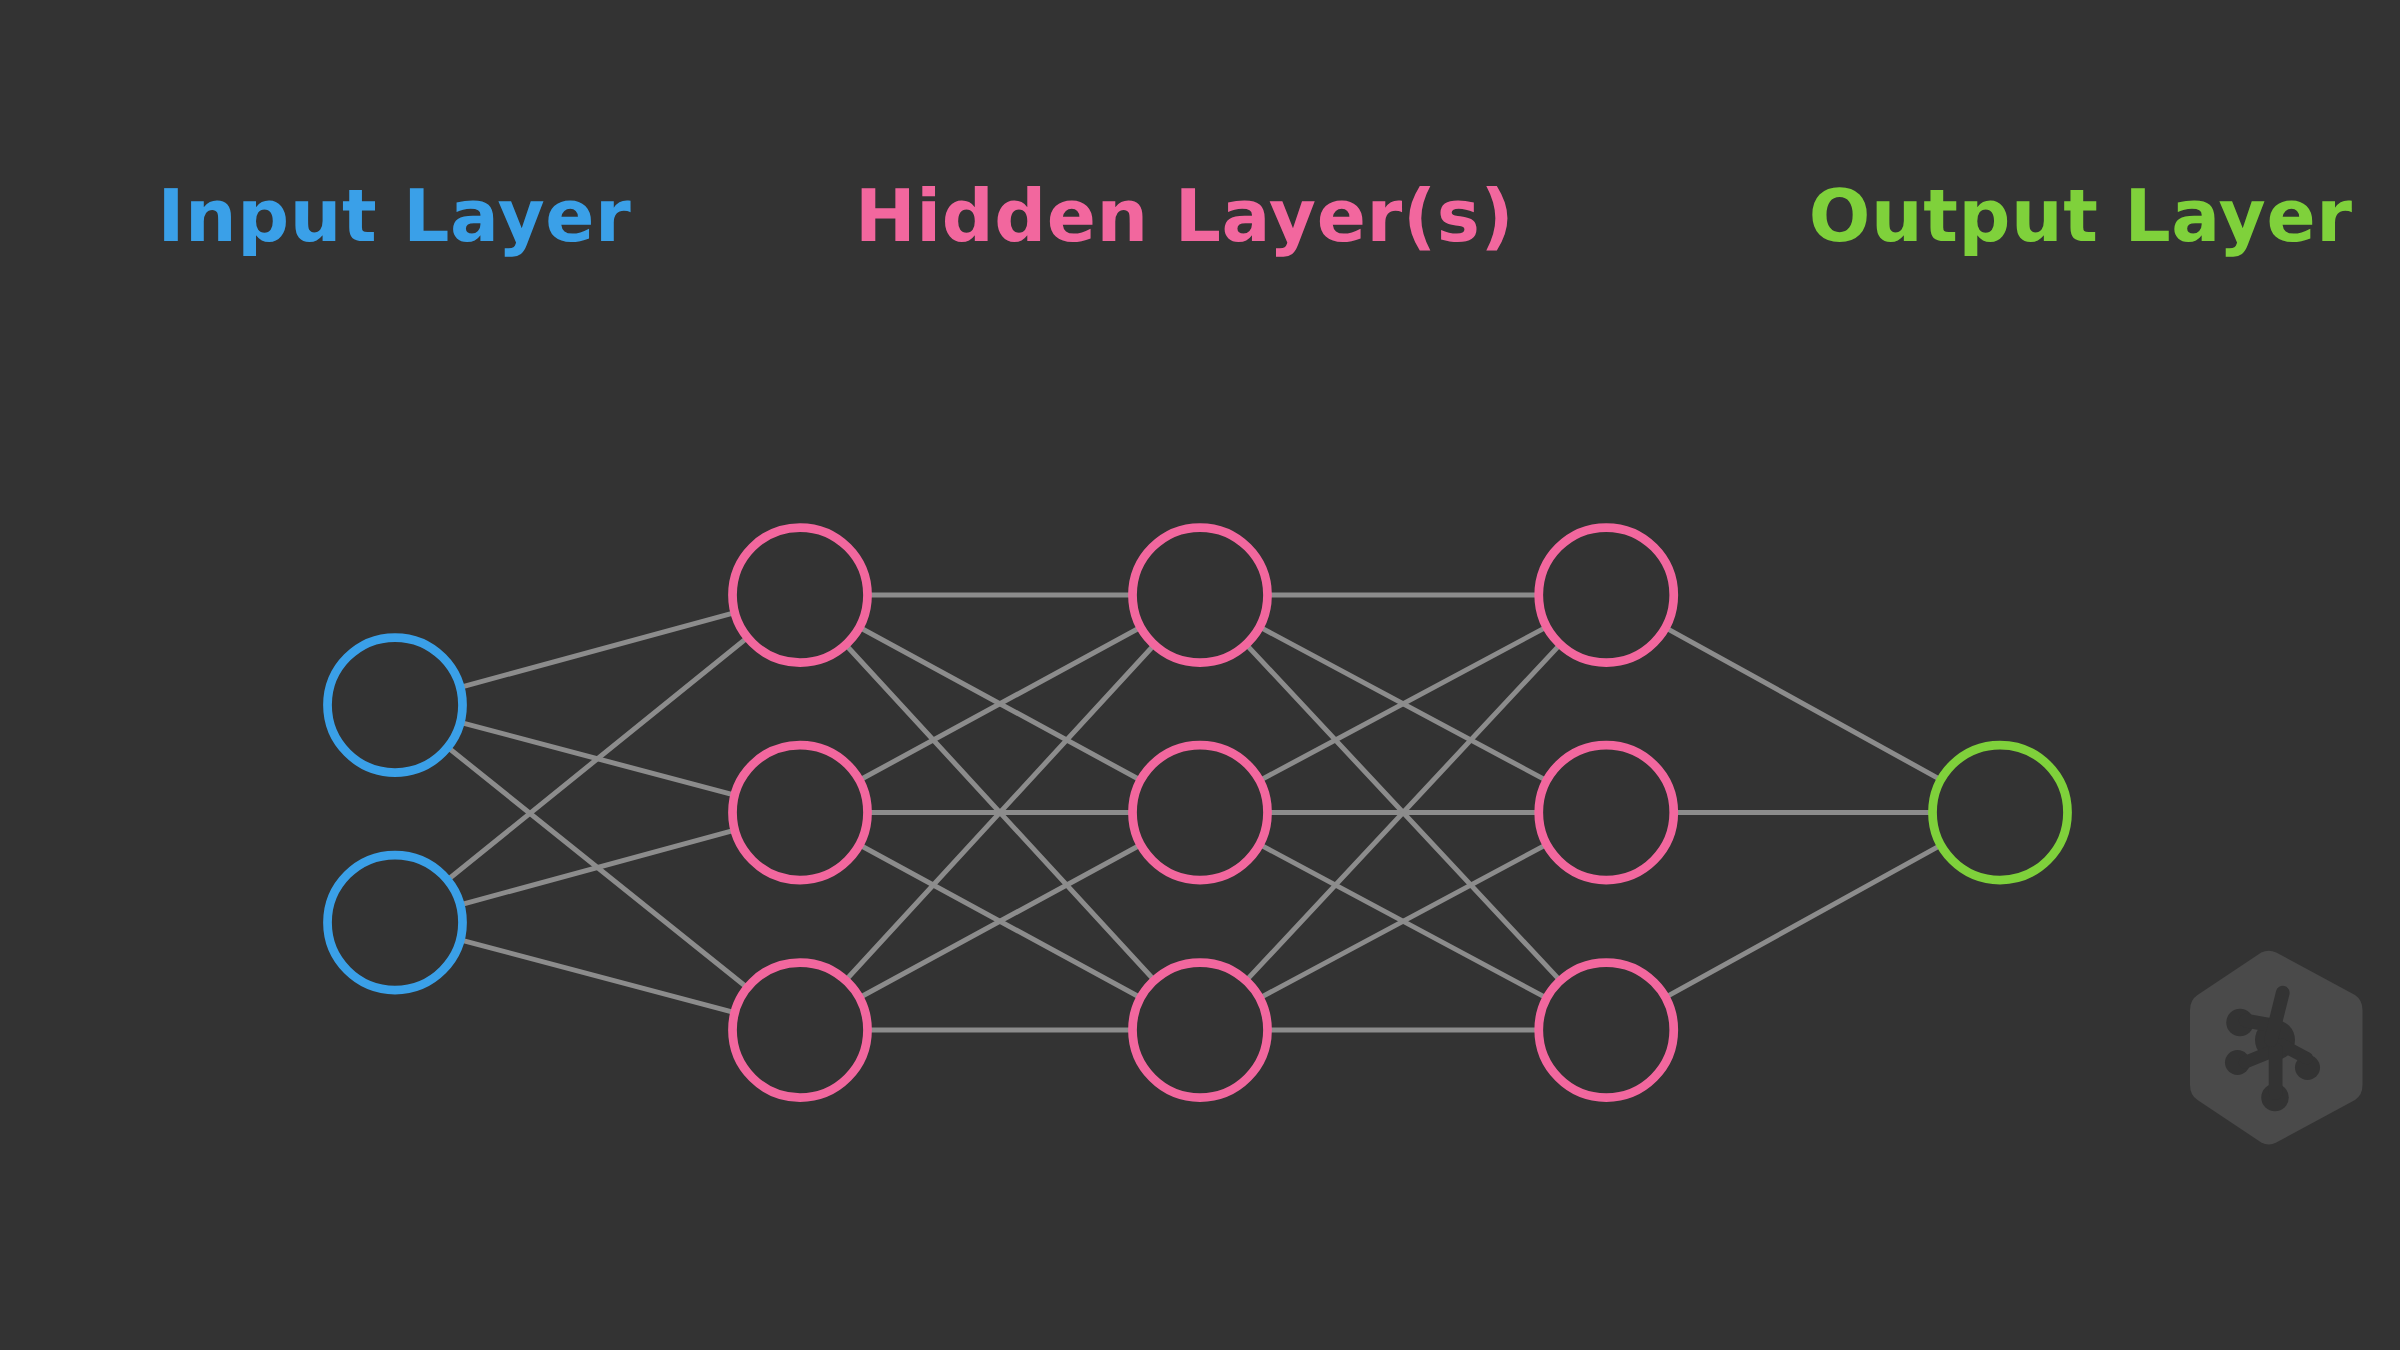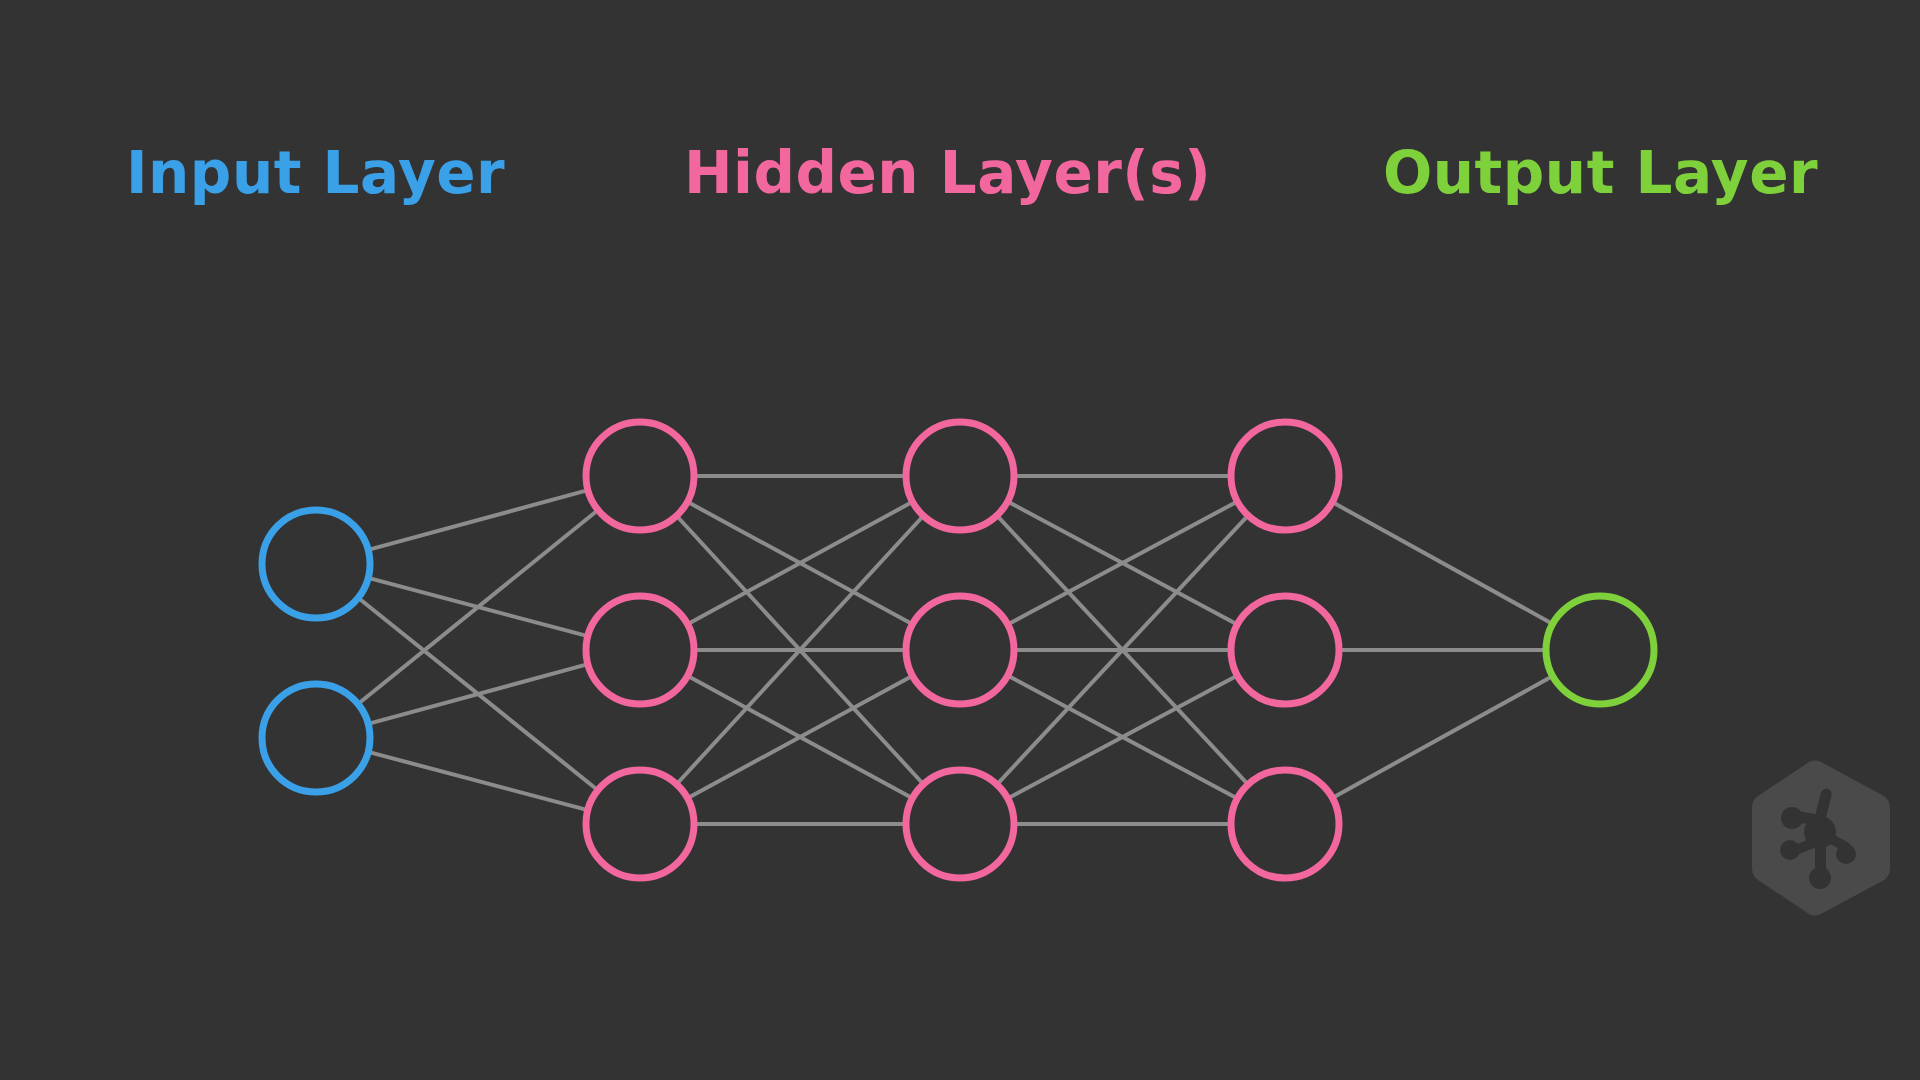--- a/index.html
+++ b/index.html
@@ -27,21 +27,21 @@
     font-weight: bold;
     font-size: 58px;
     letter-spacing: 0.5px;
     white-space: nowrap;
     line-height: 1;
     user-select: none;
   }
 
   #label-input  { left: 126px;  top: 144px; color: #3AA0E8; }
   #label-hidden { left: 684px;  top: 144px; color: #F2679E; }
-  #label-output { left: 1383px; top: 144px; color: #7FD13B; }
+  #label-output { left: 1447px; top: 144px; color: #7FD13B; }
 
   
   #network-svg {
     position: absolute;
     left: 0;
     top: 0;
     width: 1920px;
     height: 1080px;
   }
 

